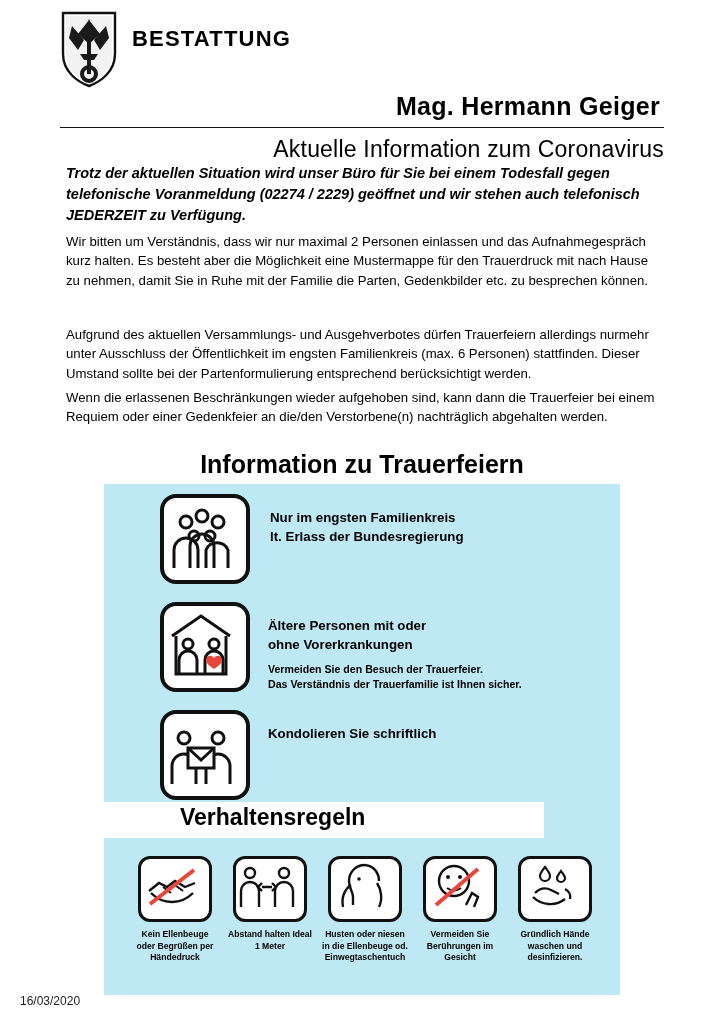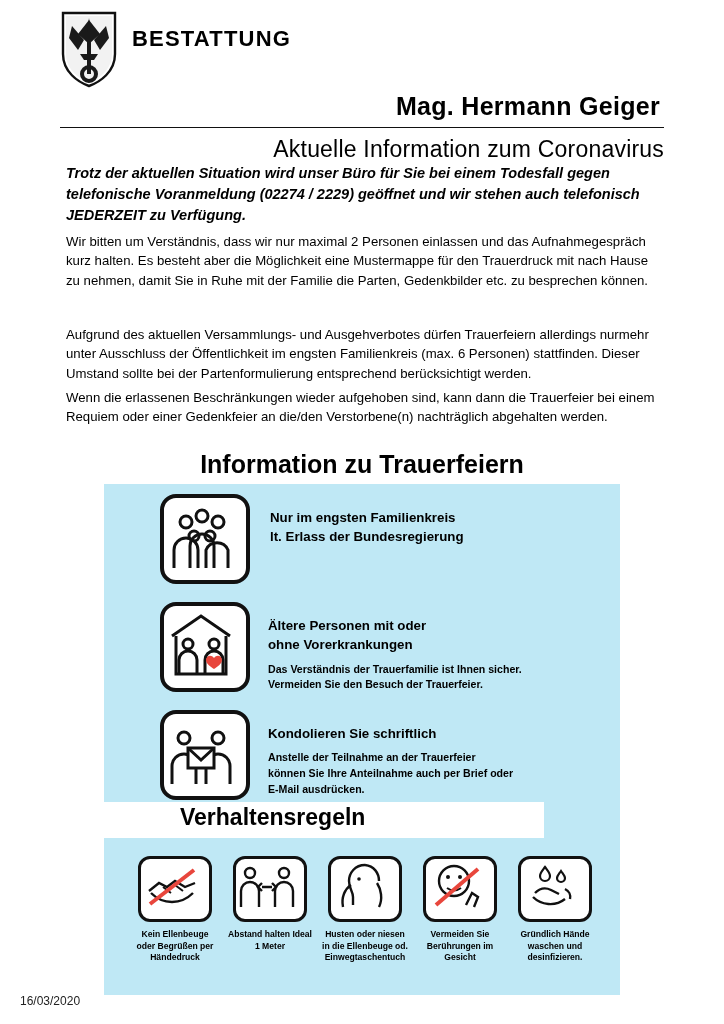--- a/index.html
+++ b/index.html
@@ -272,46 +272,41 @@
           <path d="M41 68 V54 a9 9 0 0 1 18 0 V68" fill="none" stroke="#111" stroke-width="3"></path>
           <path d="M50 52 c-3-4-8-2-8 2 0 4 5 7 8 9 3-2 8-5 8-9 0-4-5-6-8-2z" fill="#e8463c"></path>
         </svg>
       </div>
       <div class="info-text">
         <div class="info-head">
           <div>Ältere Personen mit oder</div>
           <div>ohne Vorerkrankungen</div>
         </div>
         <div class="info-sub">
+          <div>Vermeiden Sie den Besuch der Trauerfeier.</div>
           <div>Das Verständnis der Trauerfamilie ist Ihnen sicher.</div>
-          <div>Vermeiden Sie den Besuch der Trauerfeier.</div>
         </div>
       </div>
     </div>
 
     <div class="info-block b3">
       <div class="iconbox">
         <svg width="74" height="74" viewBox="0 0 74 74">
           <circle cx="20" cy="24" r="6" fill="none" stroke="#111" stroke-width="3"></circle>
           <path d="M8 70 V52 a12 12 0 0 1 24 0 V70" fill="none" stroke="#111" stroke-width="3"></path>
           <circle cx="54" cy="24" r="6" fill="none" stroke="#111" stroke-width="3"></circle>
           <path d="M42 70 V52 a12 12 0 0 1 24 0 V70" fill="none" stroke="#111" stroke-width="3"></path>
           <rect x="24" y="34" width="26" height="20" fill="#fff" stroke="#111" stroke-width="3"></rect>
           <path d="M24 34 L37 46 L50 34" fill="none" stroke="#111" stroke-width="3"></path>
         </svg>
       </div>
       <div class="info-text">
         <div class="info-head">
           <div>Kondolieren Sie schriftlich</div>
         </div>
-        <div class="info-sub">
-          <div>Anstelle der Teilnahme an der Trauerfeier</div>
-          <div>können Sie Ihre Anteilnahme auch per Brief oder</div>
-          <div>E-Mail ausdrücken.</div>
-        </div>
       </div>
     </div>
 
     <div class="notch"></div>
     <div class="h-verhalten">Verhaltensregeln</div>
 
     <div class="rules">
 
       <div class="rule-item">
         <div class="rule-icon">

